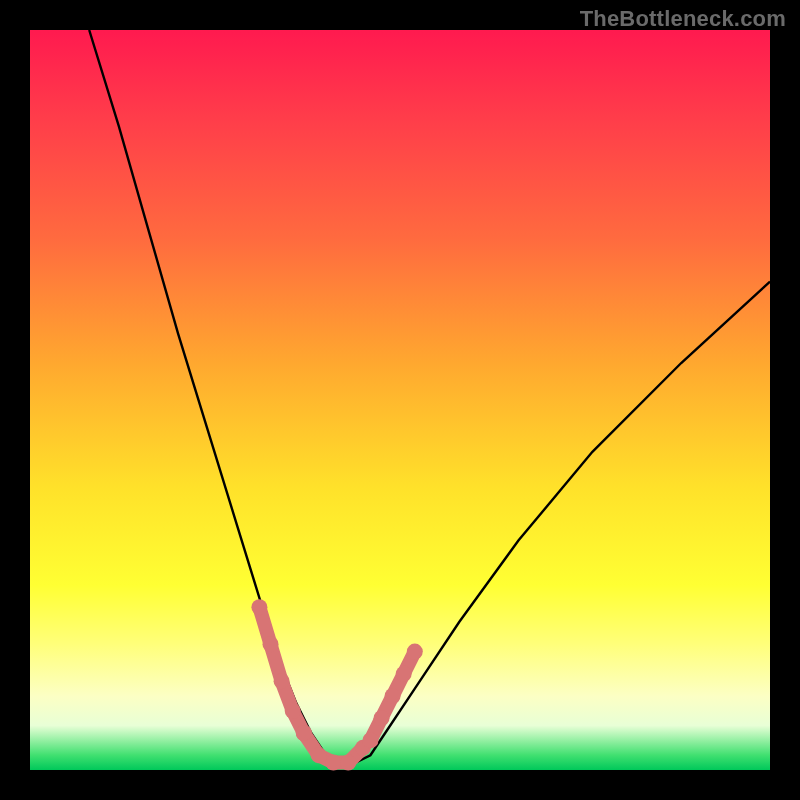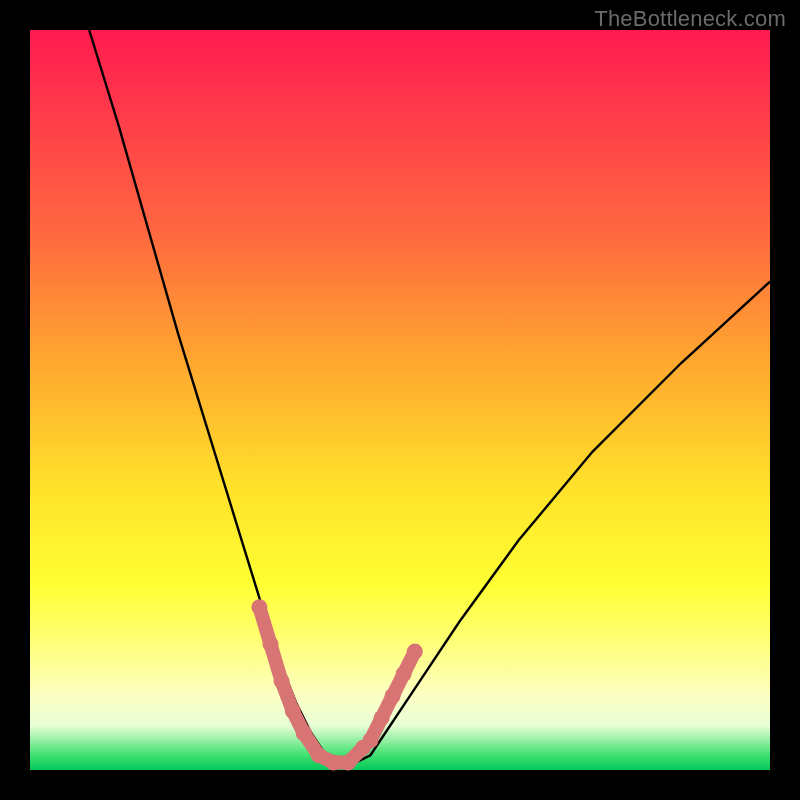--- a/index.html
+++ b/index.html
@@ -45,21 +45,21 @@
     width: 740px;
     height: 740px;
     overflow: visible;
   }
   .watermark {
     position: absolute;
     top: 6px;
     right: 14px;
     color: #6a6a6a;
     font-size: 22px;
-    font-weight: 400;
+    font-weight: 700;
     letter-spacing: 0.2px;
     user-select: none;
   }
 </style>
 </head>
 <body>
 
 <div id="stage">
 
   <div class="watermark">TheBottleneck.com</div>

